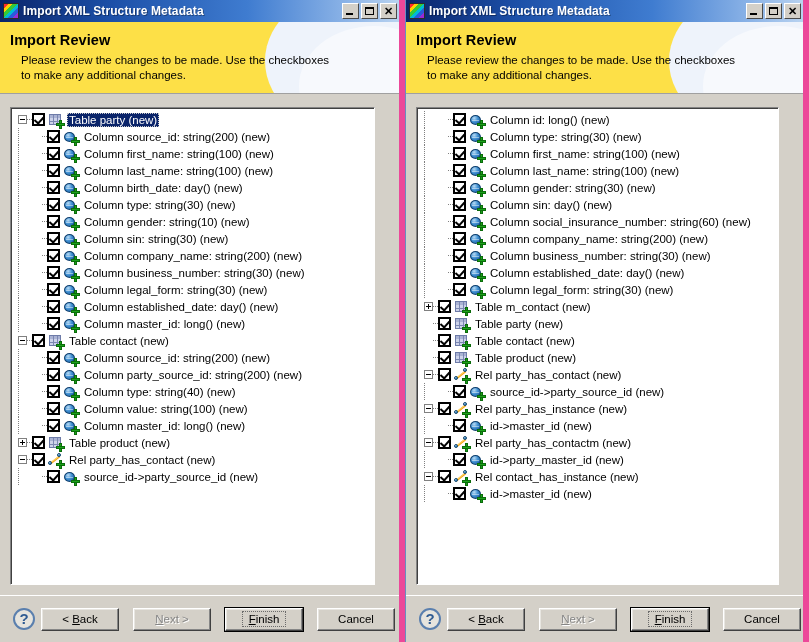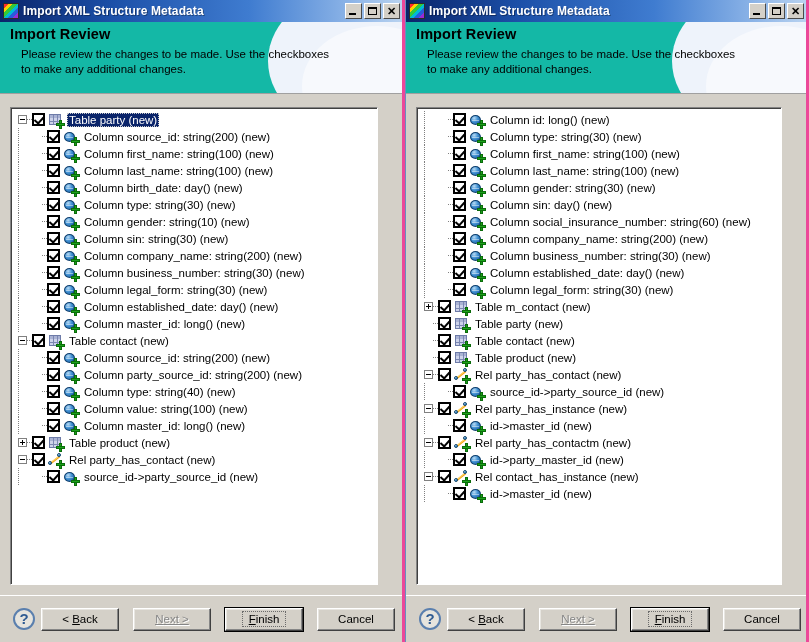--- a/index.html
+++ b/index.html
@@ -13,21 +13,21 @@
   #root { position: relative; width: 809px; height: 642px; display: flex; }
 
   
   .window {
     position: relative;
     height: 642px;
     background: #d4d0c8;
     display: flex;
     flex-direction: column;
     border-left: 1px solid #6b8cbf;
-    border-right: 3px solid #ec4899;
+    border-right: 6px solid #ec4899;
     overflow: hidden;
   }
   .window.left  { width: 405px; border-left: none; }
   .window.right { width: 404px; }
 
   
   .titlebar {
     height: 22px;
     flex: 0 0 22px;
     display: flex;
@@ -79,25 +79,25 @@
   .winbtn.close i {
     left: 0; top: 0; right: 0; bottom: 0;
     font-size: 11px; font-weight: bold; line-height: 14px;
     text-align: center; color: #000;
     font-family: "Liberation Sans", sans-serif;
   }
 
   
   .header {
     flex: 0 0 72px;
-    background: #14b8a6;
+    background: #fde047;
     border-bottom: 1px solid #a0a0a0;
     position: relative;
     overflow: hidden;
-    padding: 4px 14px 0 10px;
+    padding: 10px 14px 0 10px;
   }
   .header .swoosh, .header .swoosh2 {
     position: absolute;
     border-radius: 50%;
     pointer-events: none;
   }
   .header .swoosh {
     width: 190px; height: 150px;
     right: -56px; top: -36px;
     background: #eef3fb;
@@ -333,21 +333,21 @@
     border-color: #ffffff #404040 #404040 #ffffff;
     box-shadow: inset -1px -1px 0 #868686, inset 1px 1px 0 #e8e6e1;
     font-size: 11.5px;
     color: #000000;
     font-family: "Liberation Sans", sans-serif;
     cursor: pointer;
     display: flex; align-items: center; justify-content: center;
     padding: 0;
   }
   .btn u { text-decoration: underline; }
-  .btn.disabled { color: #868686; text-shadow: 1px 1px 0 #ffffff; cursor: default; text-decoration: underline; }
+  .btn.disabled { color: #868686; text-shadow: 1px 1px 0 #ffffff; cursor: default; }
   .btn.default {
     outline: 1px solid #000000;
     outline-offset: 0px;
     justify-content: center;
   }
   .btn.default .inner {
     border: 1px dotted #6b6b6b;
     padding: 1px 6px;
   }
 </style>

